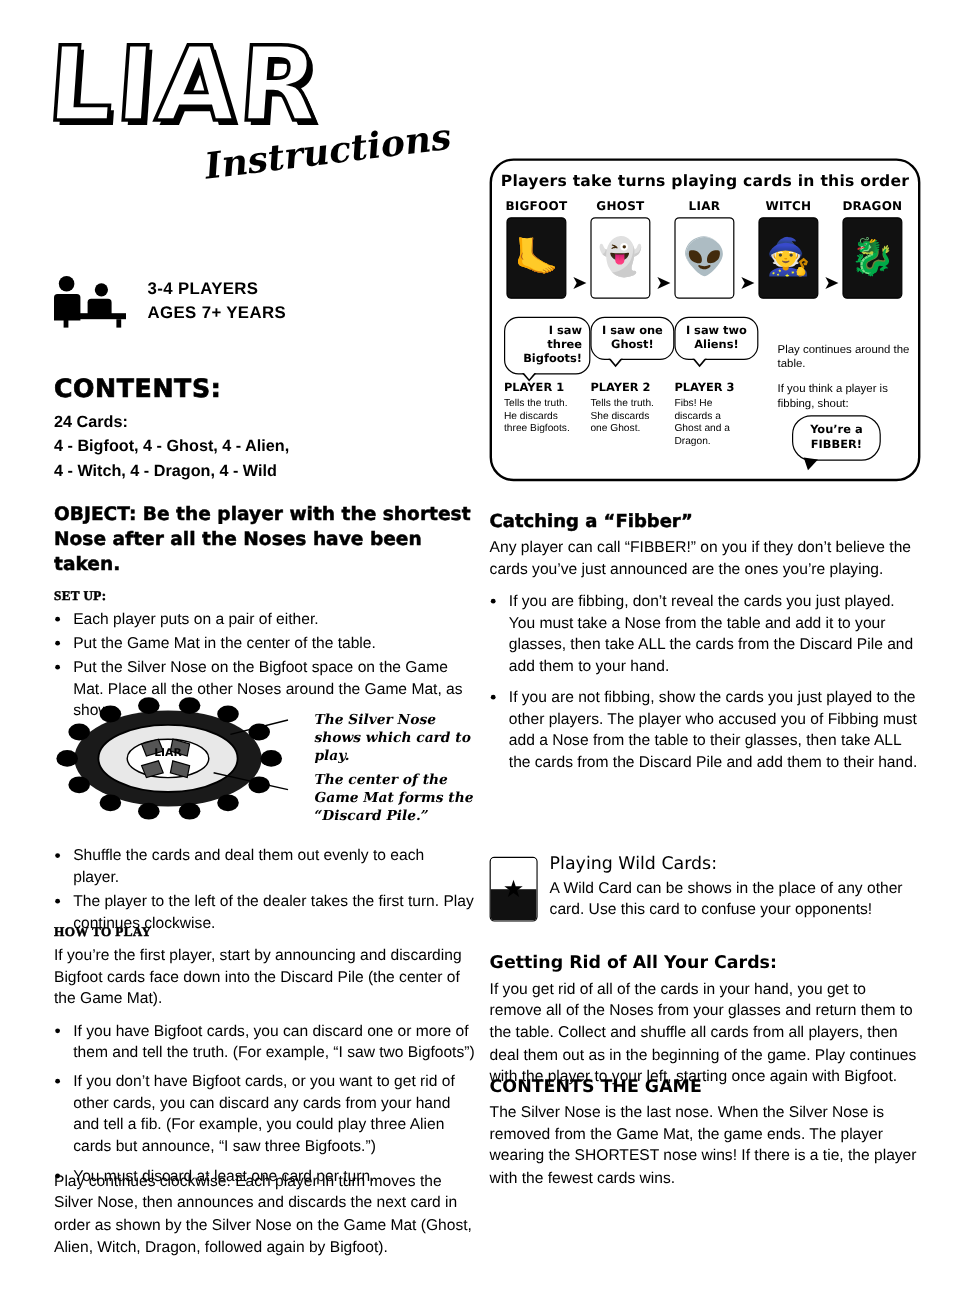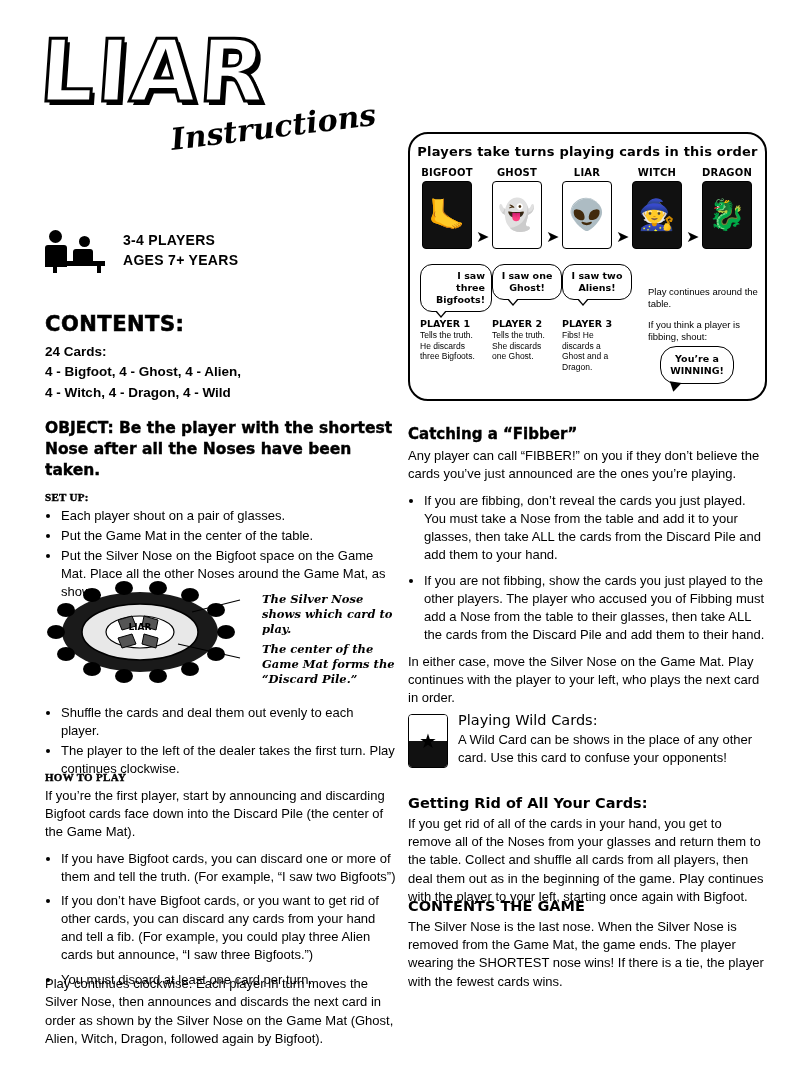--- a/index.html
+++ b/index.html
@@ -139,21 +139,21 @@
         <div>4 - Witch, 4 - Dragon, 4 - Wild</div>
       </div>
     </div>
   </div>
 
   <div class="object">OBJECT: Be the player with the shortest Nose after all the Noses have been taken.</div>
 
   <div class="setup">
     <div class="h3">SET UP:</div>
     <ul class="b">
-      <li>Each player shout on a pair of glasses.</li>
+      <li>Each player puts on a pair of either.</li>
       <li>Put the Game Mat in the center of the table.</li>
       <li>Put the Silver Nose on the Bigfoot space on the Game Mat. Place all the other Noses around the Game Mat, as shown.</li>
     </ul>
   </div>
 
   <div class="mat-area">
     <svg class="mat-svg" width="215" height="120" viewBox="0 0 215 120">
       <ellipse cx="100" cy="62" rx="78" ry="40" fill="#1a1a1a"></ellipse>
       <ellipse cx="100" cy="62" rx="58" ry="28" fill="#e8e8e8" stroke="#000" stroke-width="1.5"></ellipse>
       <ellipse cx="100" cy="62" rx="34" ry="16" fill="#fff" stroke="#000" stroke-width="1.2"></ellipse>
@@ -263,31 +263,30 @@
     </div>
     <div class="pdesc" style="left:152px;top:184px;">
       <b>PLAYER 3</b>
       <div>Fibs! He discards a Ghost and a Dragon.</div>
     </div>
 
     <div class="ob-right">
       <p>Play continues around the table.</p>
       <p>If you think a player is fibbing, shout:</p>
     </div>
-    <div class="fibber-bubble">You’re a WINNING!</div>
+    <div class="fibber-bubble">You’re a FIBBER!</div>
   </div>
 
   <div class="rcol">
     <h3>Catching a “Fibber”</h3>
     <p>Any player can call “FIBBER!” on you if they don’t believe the cards you’ve just announced are the ones you’re playing.</p>
     <ul class="b">
       <li>If you are fibbing, don’t reveal the cards you just played. You must take a Nose from the table and add it to your glasses, then take ALL the cards from the Discard Pile and add them to your hand.</li>
       <li>If you are not fibbing, show the cards you just played to the other players. The player who accused you of Fibbing must add a Nose from the table to their glasses, then take ALL the cards from the Discard Pile and add them to their hand.</li>
     </ul>
-    <p style="margin-top:9px;">In either case, move the Silver Nose on the Game Mat. Play continues with the player to your left, who plays the next card in order.</p>
   </div>
 
   <div class="wild-block">
     <div class="wild-card">
       <div class="wtop"></div>
         <div class="wbot"></div>
       <div class="wglyph">★</div>
     </div>
     <div style="flex:1;">
       <h3 style="font-family:'DejaVu Sans',sans-serif;font-weight:normal;font-size:14.5px;margin:0 0 3px 0;">Playing Wild Cards:</h3>

